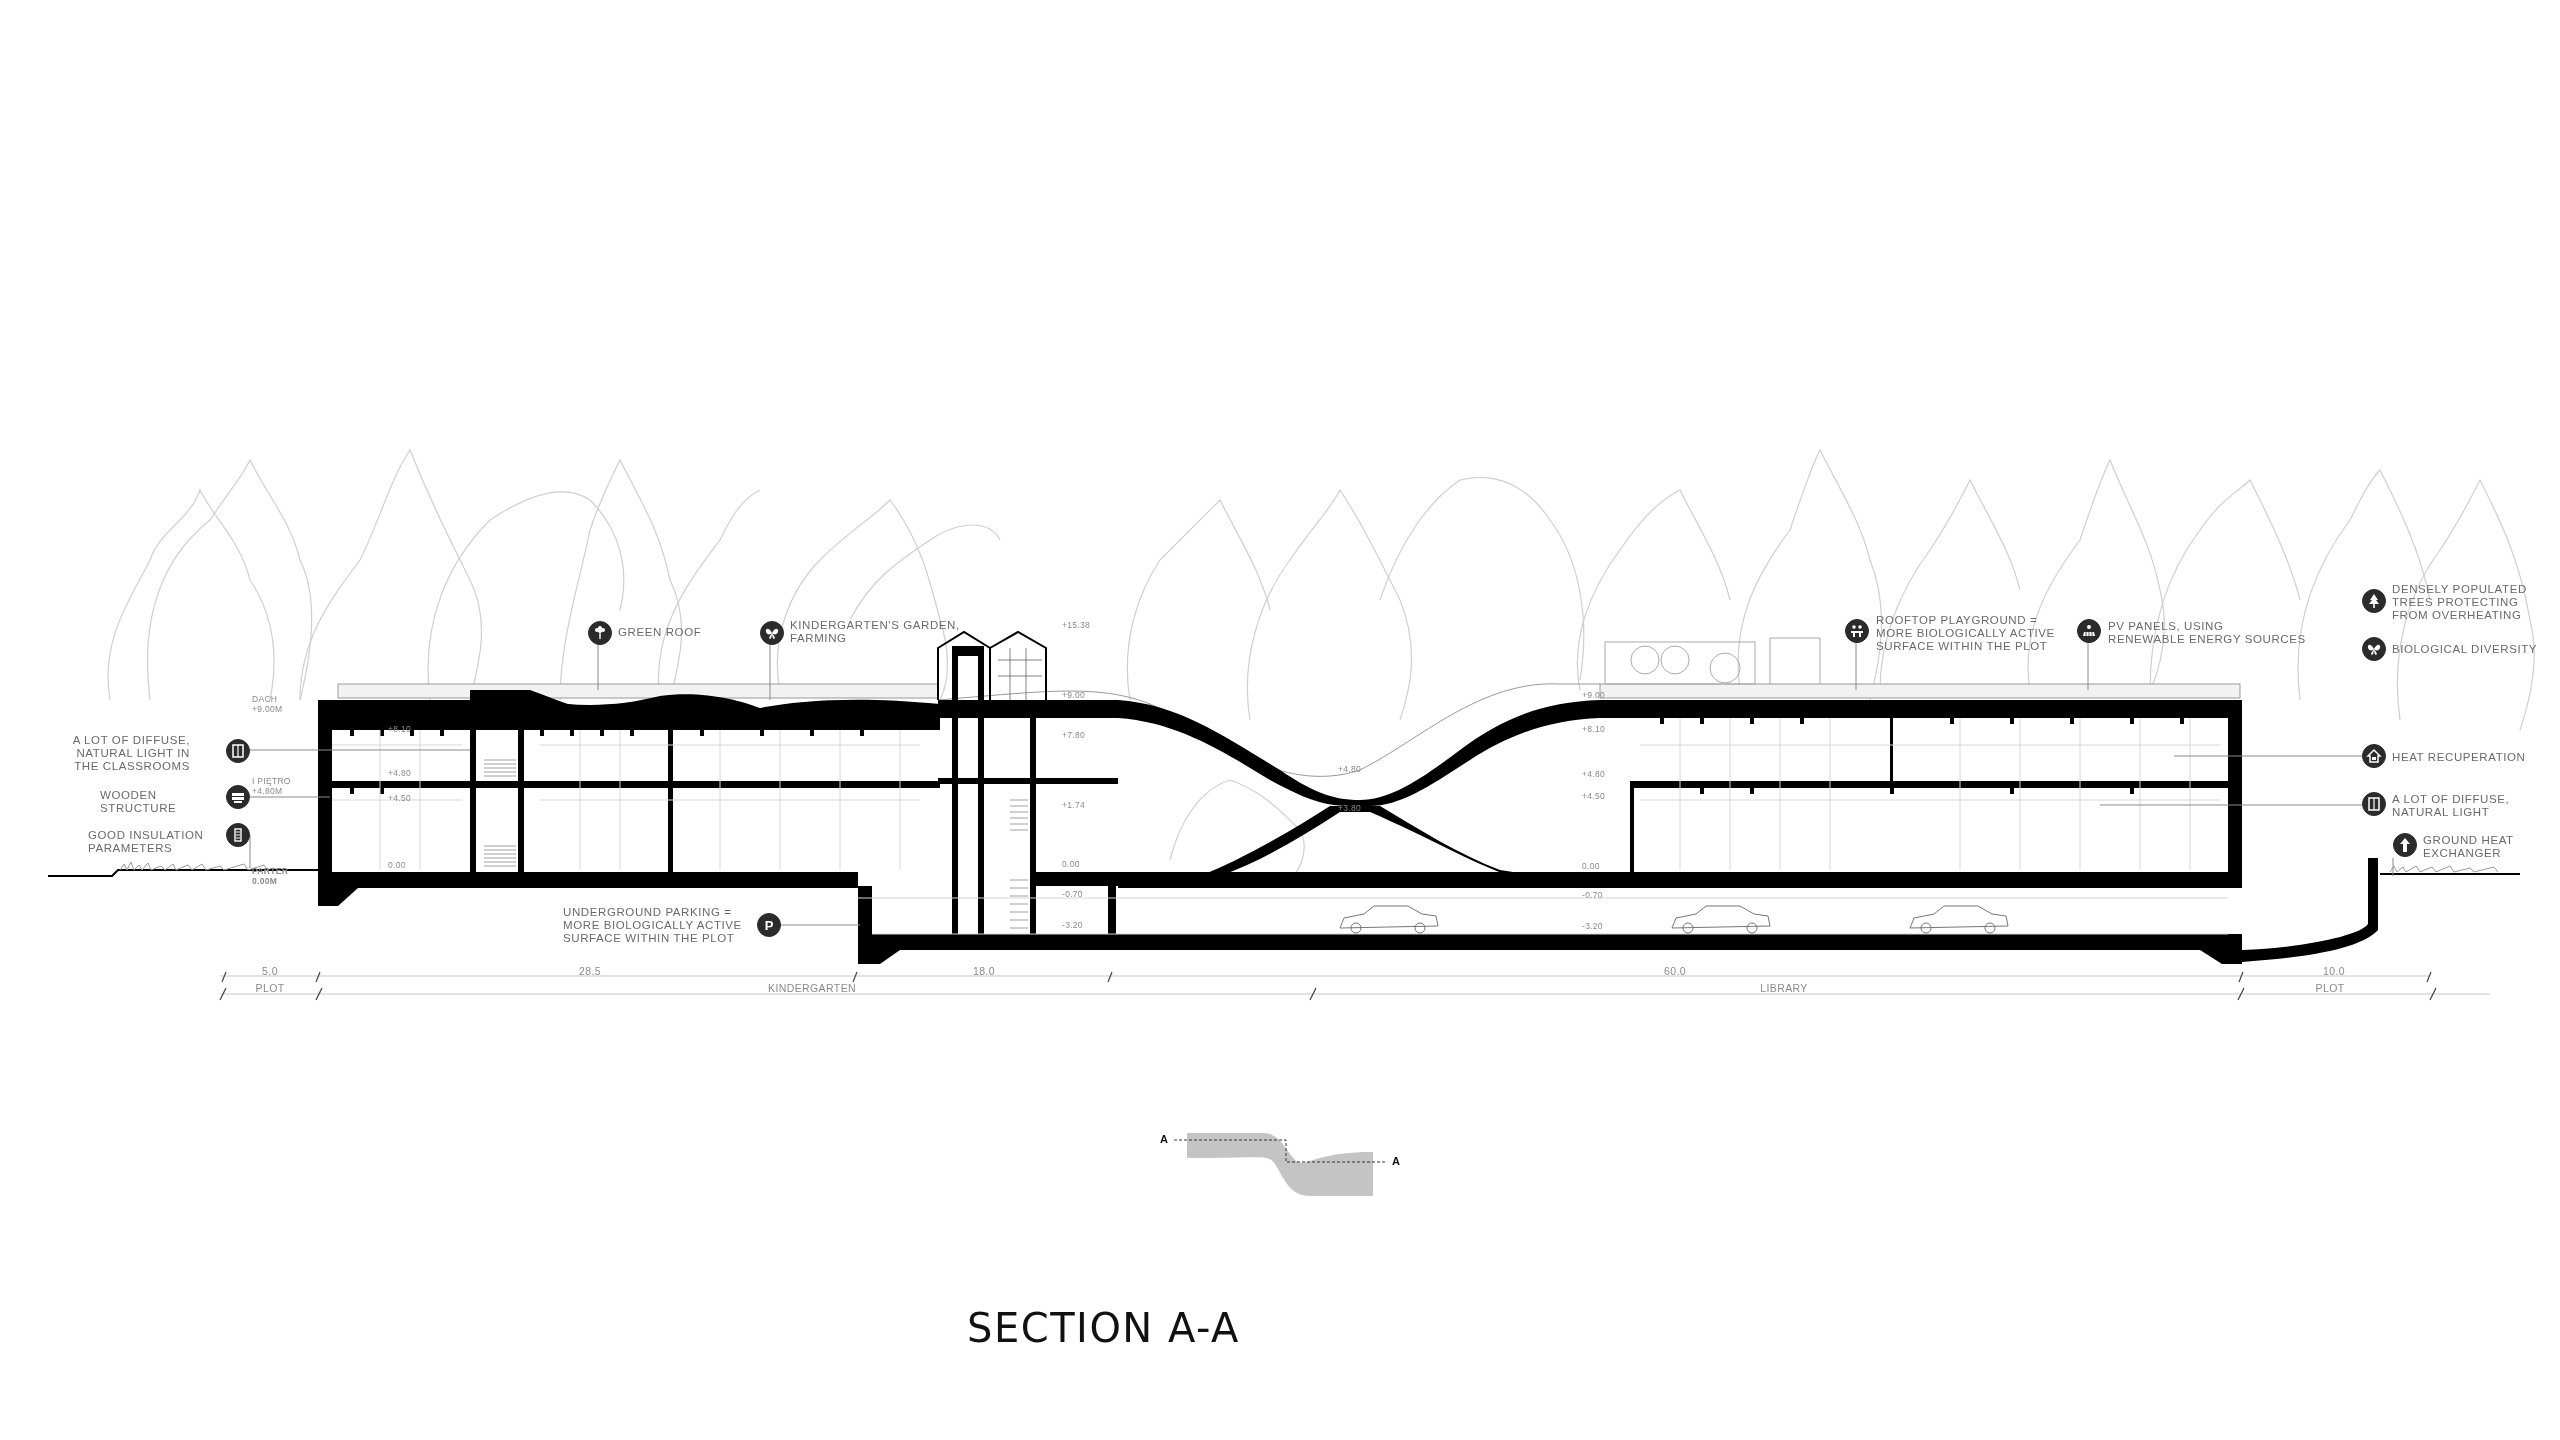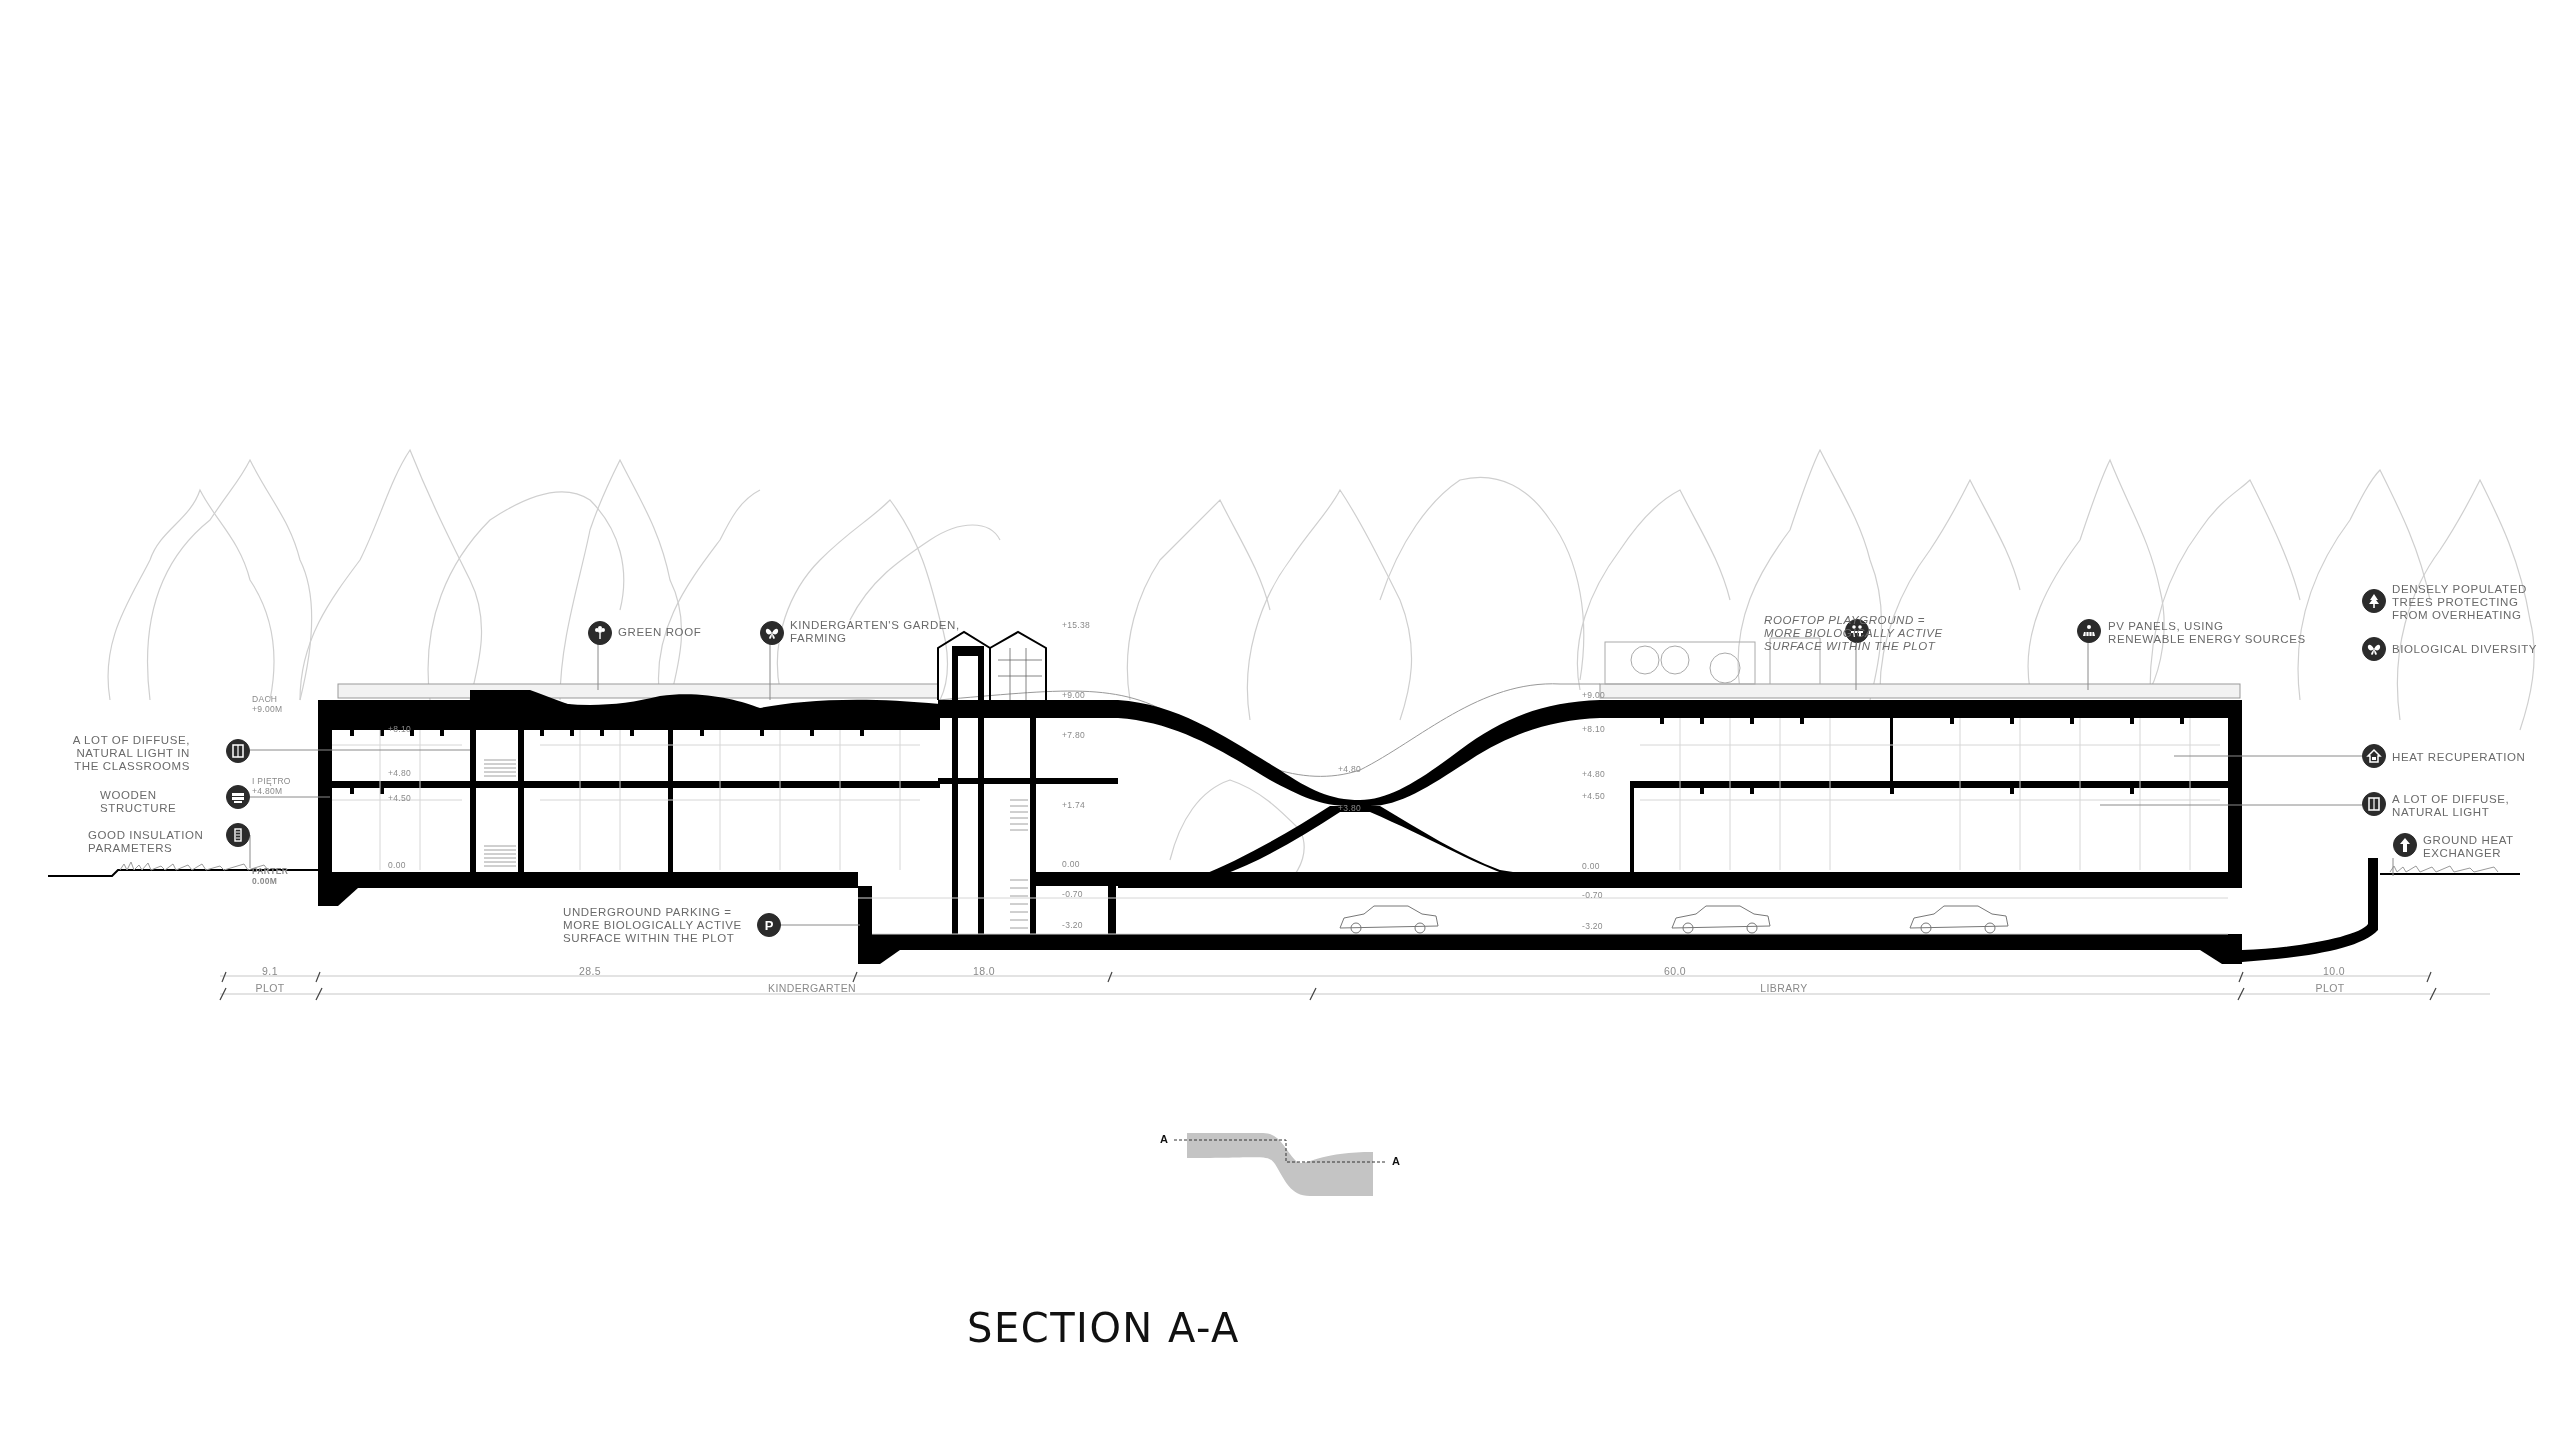--- a/index.html
+++ b/index.html
@@ -272,21 +272,21 @@
   <div class="lbl" style="left:790px;top:619px;">KINDERGARTEN'S GARDEN,
 FARMING</div>
 
   <div class="icon" style="left:1845px;top:619px;">
     <svg viewBox="0 0 16 16">
         <circle cx="5" cy="4" r="1.8" fill="#fff"></circle>
         <circle cx="11" cy="4" r="1.8" fill="#fff"></circle>
         <path d="M2,8 h12 v2 h-12 Z M4,10 v4 h2 v-4 M10,10 v4 h2 v-4" fill="#fff"></path>
       </svg>
   </div>
-  <div class="lbl" style="left:1764px;top:614px;font-style:italic;">ROOFTOP PLAYGROUND =
+  <div class="lbl" style="left:1876px;top:614px;">ROOFTOP PLAYGROUND =
 MORE BIOLOGICALLY ACTIVE
 SURFACE WITHIN THE PLOT</div>
 
   <div class="icon" style="left:2077px;top:619px;">
     <svg viewBox="0 0 16 16">
         <circle cx="8" cy="4" r="2" fill="#fff"></circle>
         <path d="M3,9 L13,9 L14,13 L2,13 Z" fill="#fff"></path>
         <path d="M5,9 v4 M8,9 v4 M11,9 v4" stroke="#2b2b2b" stroke-width="0.8"></path>
       </svg>
   </div>
@@ -361,21 +361,21 @@
 
   <div class="lev" style="left:1582px;top:690px;">+9.00</div>
   <div class="lev" style="left:1582px;top:724px;">+8.10</div>
   <div class="lev" style="left:1582px;top:769px;">+4.80</div>
   <div class="lev" style="left:1582px;top:791px;">+4.50</div>
   <div class="lev" style="left:1582px;top:861px;">0.00</div>
   <div class="lev" style="left:1582px;top:890px;">-0.70</div>
   <div class="lev" style="left:1582px;top:921px;">-3.20</div>
 
   
-  <div class="dim" style="left:270px;top:965px;">9.1</div>
+  <div class="dim" style="left:270px;top:965px;">5.0</div>
   <div class="dim" style="left:590px;top:965px;">28.5</div>
   <div class="dim" style="left:984px;top:965px;">18.0</div>
   <div class="dim" style="left:1675px;top:965px;">60.0</div>
   <div class="dim" style="left:2334px;top:965px;">10.0</div>
 
   <div class="dim" style="left:270px;top:982px;">PLOT</div>
   <div class="dim" style="left:812px;top:982px;">KINDERGARTEN</div>
   <div class="dim" style="left:1784px;top:982px;">LIBRARY</div>
   <div class="dim" style="left:2330px;top:982px;">PLOT</div>
 

